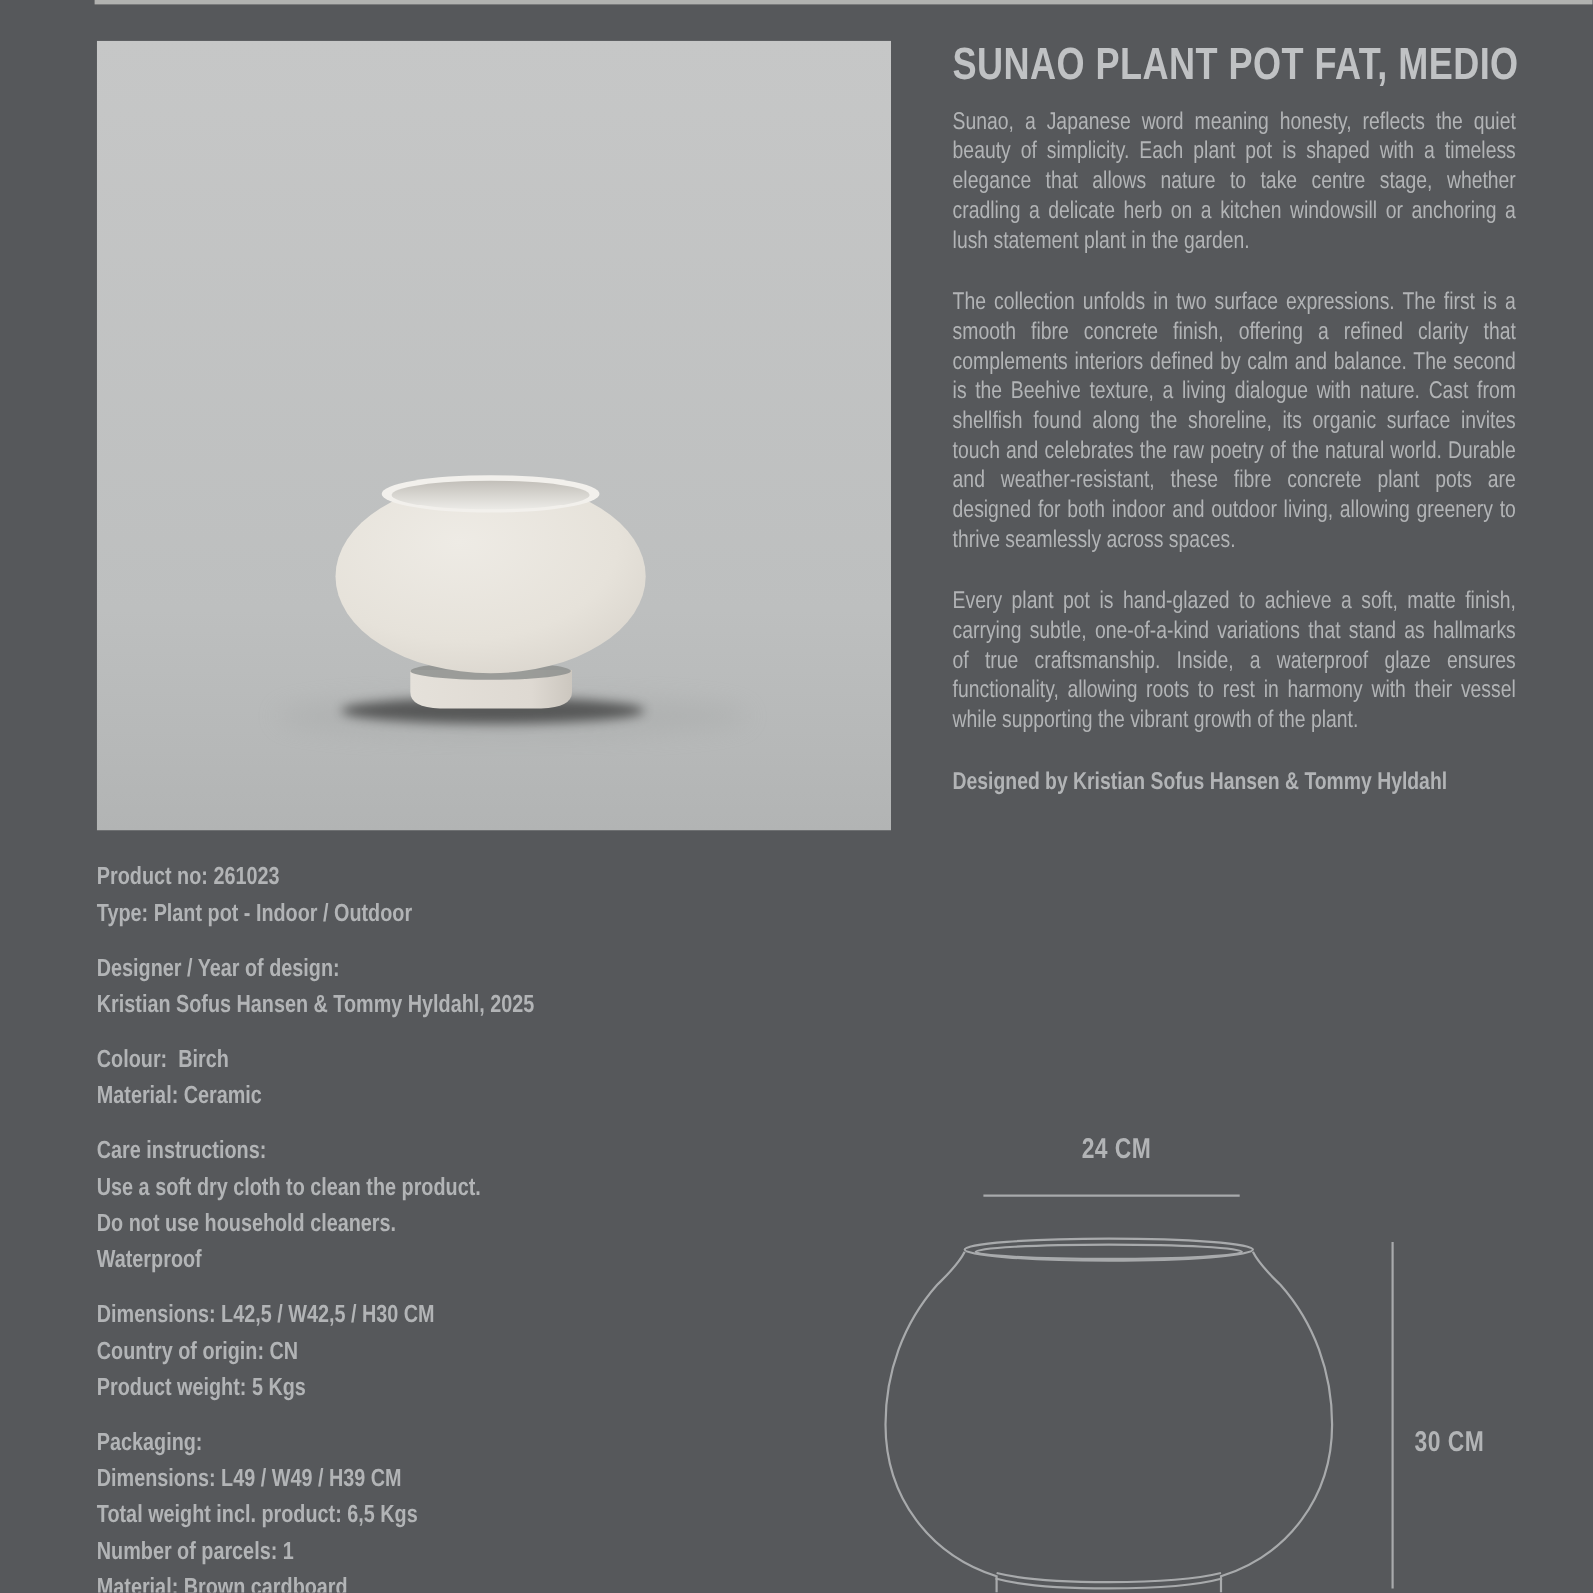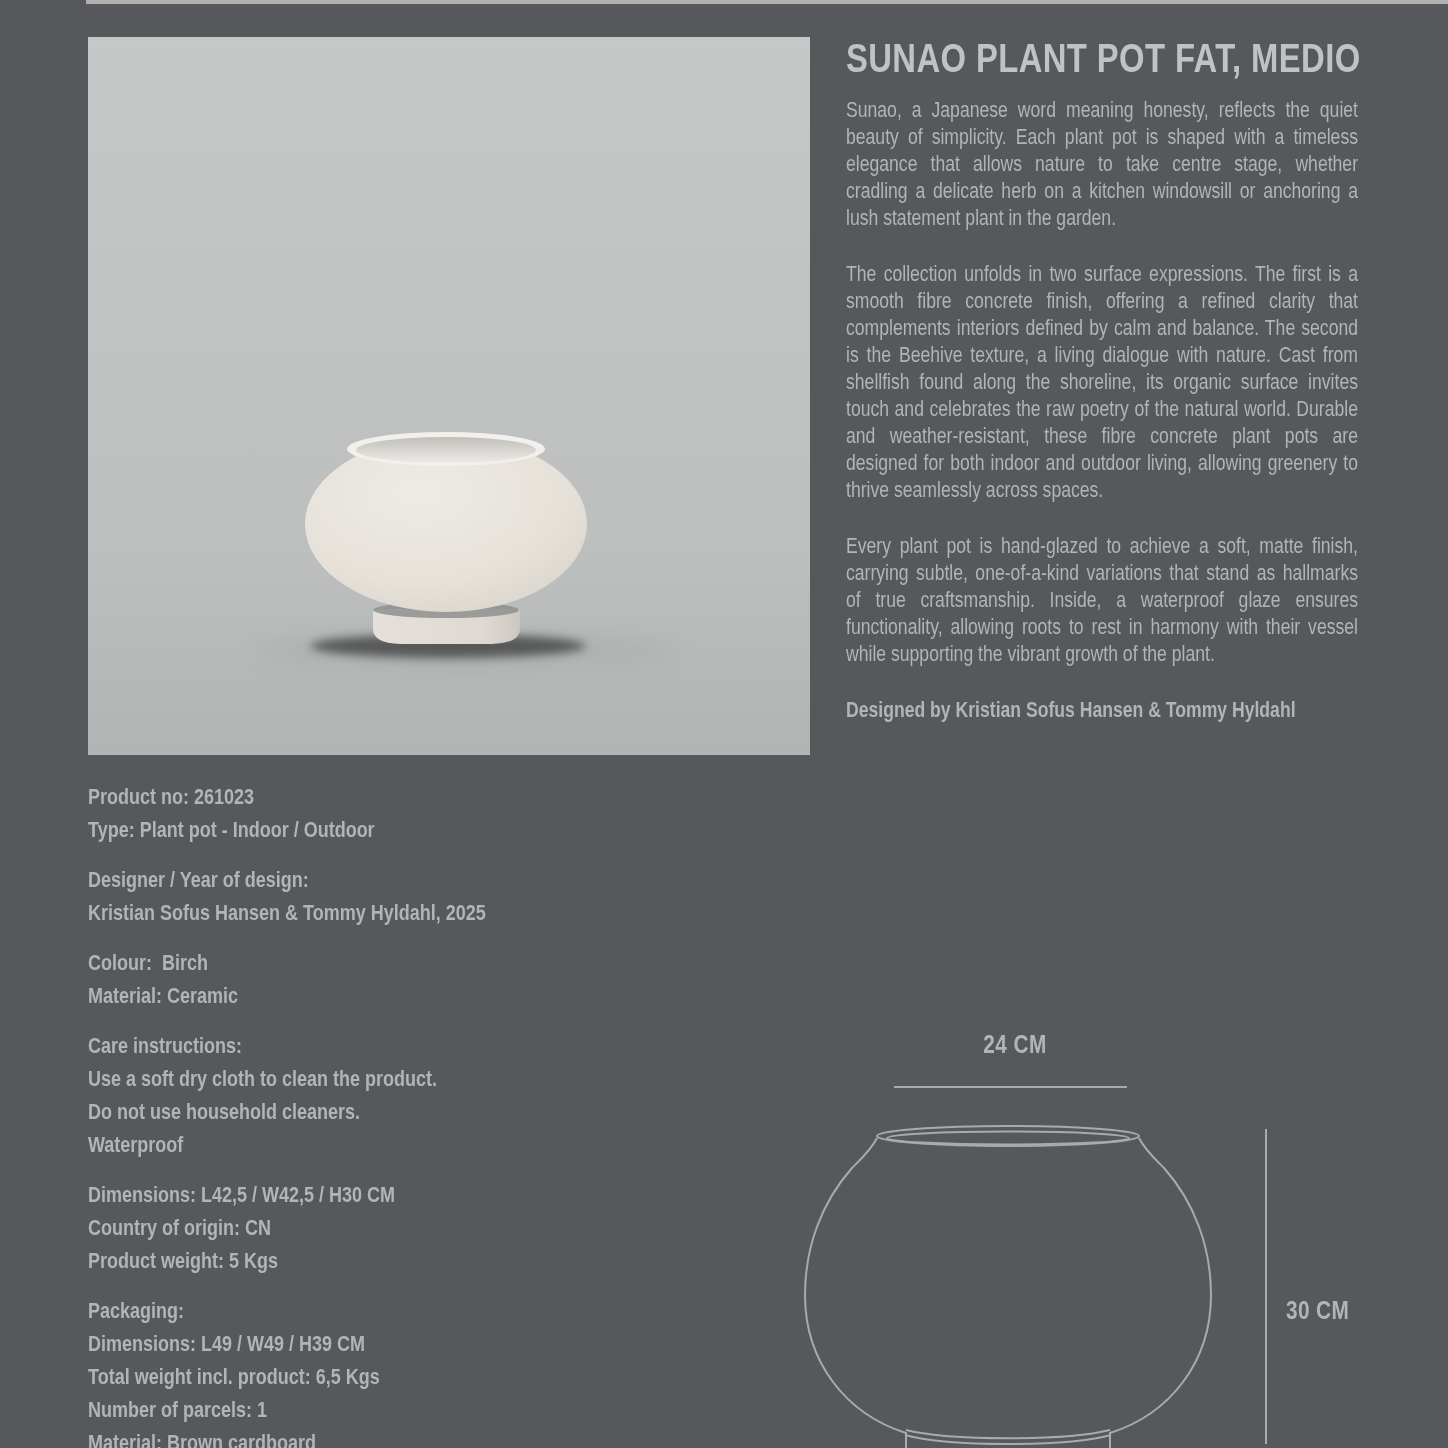--- a/index.html
+++ b/index.html
@@ -23,21 +23,21 @@
     left: 88px; top: 37px;
     width: 722px; height: 718px;
     margin: 0;
   }
   .photo svg { display: block; }
   
   .cond { transform: scaleX(0.8); transform-origin: 0 0; }
   
   .right-col {
     position: absolute;
-    left: 846px; top: 38px;
+    left: 866px; top: 38px;
     width: 512px;
   }
   .rc-inner { width: 640px; }
   .title {
     margin: 0;
     font-size: 41px;
     line-height: 40px;
     font-weight: bold;
     letter-spacing: 0.5px;
     color: #c0c2c4;

